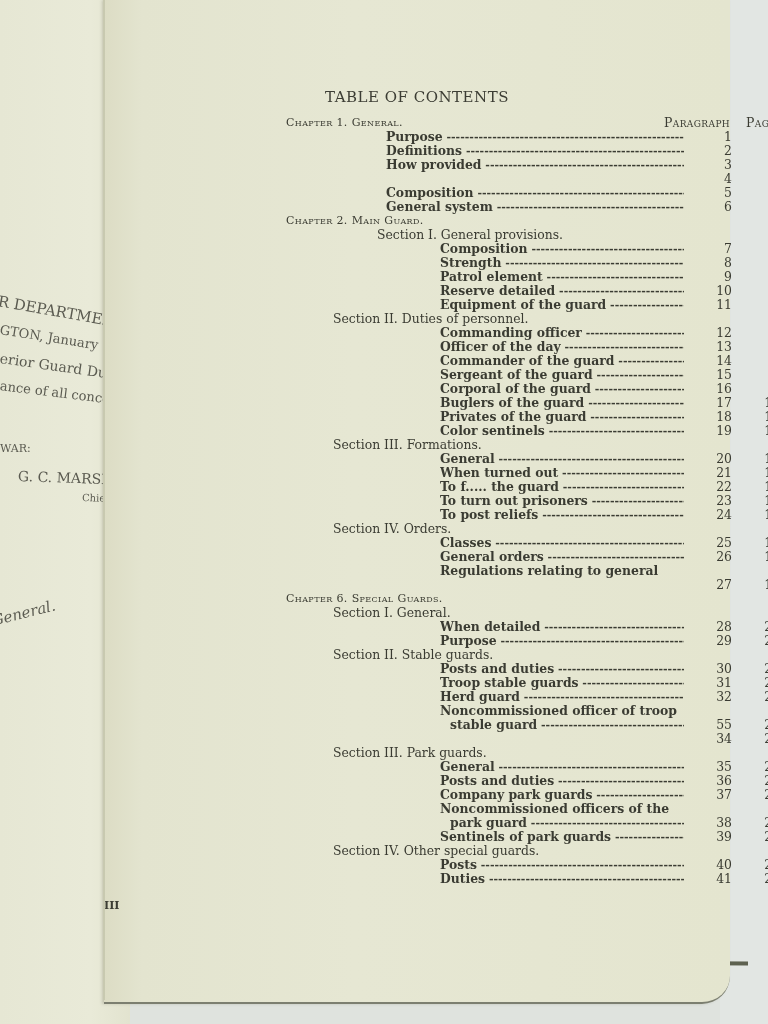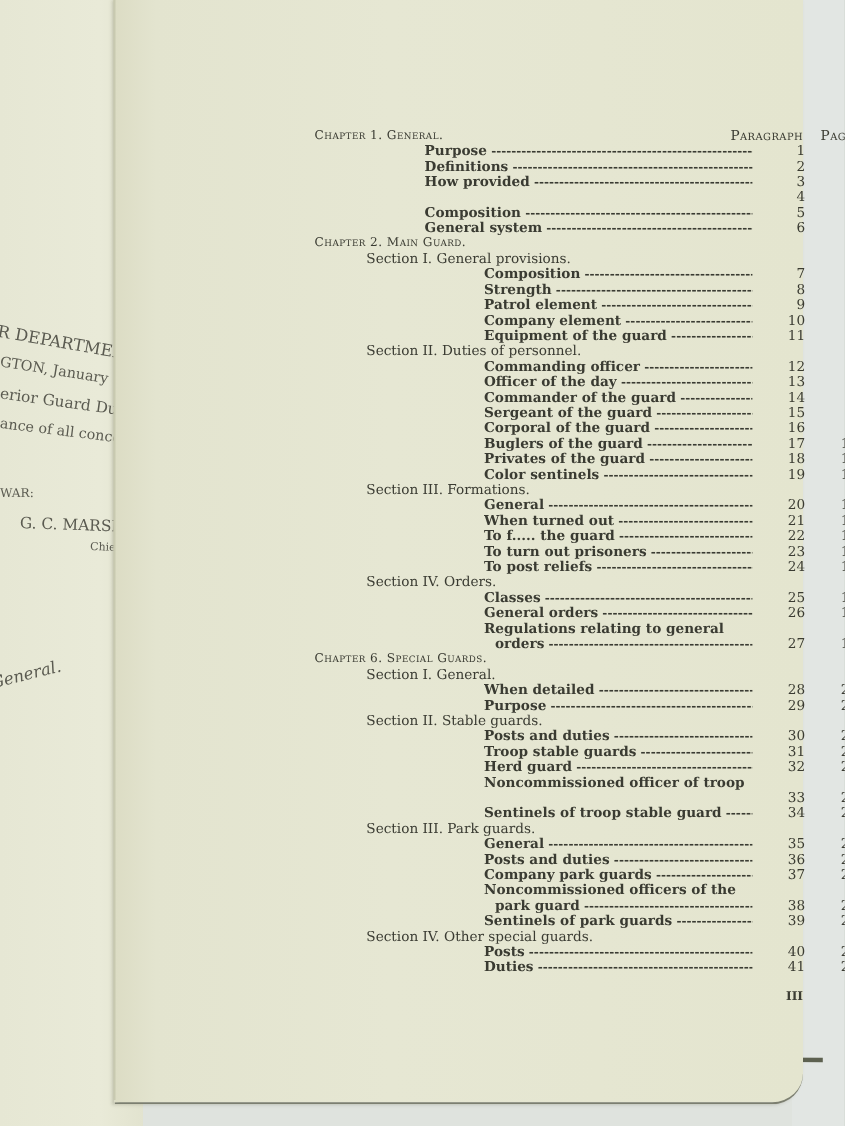--- a/index.html
+++ b/index.html
@@ -37,84 +37,85 @@
   .entry .label, .sec-entry .label { display:inline-block; width:298px; overflow:hidden;font-weight:bold; }
   .entry .label { width:298px; }
   .sec-entry .label { width:244px; }
   .label::after { content:" ------------------------------------------------------------------"; letter-spacing:0px; font-size:11px; }
   .label.nodots::after { content:""; }
   .para { position:absolute; left:420px; width:26px; text-align:right; top:0; }
   .page { position:absolute; left:470px; width:24px; text-align:right; top:0; }
   .hdr-para { position:absolute; left:378px; top:0; font-size:12.4px; }
   .hdr-page { position:absolute; left:460px; top:0; font-size:12.4px; }
   .cont { padding-left:12px; }
-  .folio { position:absolute; left:0; width:100%; top:899px; text-align:right; font-size:11px; font-weight:bold; color:#3c3d34; }
+  .folio { position:absolute; left:0; width:100%; top:899px; text-align:left; font-size:11px; font-weight:bold; color:#3c3d34; }
 </style>
 </head>
 <body>
 
 <div class="bg-right"></div>
 <div class="left-page" id="left-page">
     <div class="left-text" style="left: -2px; top: 292px; font-size: 15px; transform: rotate(10deg); transform-origin: left center;">R DEPARTMENT,</div>
     <div class="left-text" style="left: 0px; top: 322px; font-size: 13px; transform: rotate(9deg); transform-origin: left center;">GTON, January 1, 19</div>
     <div class="left-text" style="left: 0px; top: 350px; font-size: 14px; transform: rotate(8deg); transform-origin: left center;">erior Guard Duty, is</div>
     <div class="left-text" style="left: 0px; top: 378px; font-size: 13px; transform: rotate(7deg); transform-origin: left center;">ance of all concerned</div>
     <div class="left-text" style="left: 0px; top: 442px; font-size: 11px; transform: rotate(0deg); transform-origin: left center;">WAR:</div>
     <div class="left-text" style="left: 18px; top: 468px; font-size: 14px; transform: rotate(2deg); transform-origin: left center;">G. C. MARSHALL</div>
     <div class="left-text" style="left: 82px; top: 492px; font-size: 10px; transform: rotate(2deg); transform-origin: left center;">Chief of Staff</div>
     <div class="left-text" style="left: -8px; top: 612px; font-size: 15px; transform: rotate(-14deg); transform-origin: left center; font-style: italic;">General.</div>
   </div>
 <div class="under-page"></div>
 <div class="right-page">
+  <div class="toc-title">TABLE OF CONTENTS</div>
   <div class="toc" id="toc">
       <div class="row chapter"><span class="label nodots" style="width: auto; overflow: visible;">Chapter 1. General.</span><span class="hdr-para">Paragraph</span><span class="hdr-page">Page</span></div>
       <div class="row entry"><span class="label">Purpose</span><span class="para">1</span><span class="page">1</span></div>
       <div class="row entry"><span class="label">Definitions</span><span class="para">2</span><span class="page">1</span></div>
       <div class="row entry"><span class="label">How provided</span><span class="para">3</span><span class="page">1</span></div>
       <div class="row entry"><span class="para">4</span><span class="page">1</span></div>
       <div class="row entry"><span class="label">Composition</span><span class="para">5</span><span class="page">2</span></div>
       <div class="row entry"><span class="label">General system</span><span class="para">6</span><span class="page">2</span></div>
       <div class="row chapter"><span class="label nodots" style="width: auto; overflow: visible;">Chapter 2. Main Guard.</span></div>
-      <div class="row section"><span class="label nodots" style="width: auto; overflow: visible;">Section  I. General provisions.</span></div>
+      <div class="row section"><span class="label nodots" style="width: auto; overflow: visible; margin-left: 44px;">Section  I. General provisions.</span></div>
       <div class="row sec-entry"><span class="label">Composition</span><span class="para">7</span><span class="page">3</span></div>
       <div class="row sec-entry"><span class="label">Strength</span><span class="para">8</span><span class="page">3</span></div>
       <div class="row sec-entry"><span class="label">Patrol element</span><span class="para">9</span><span class="page">3</span></div>
-      <div class="row sec-entry"><span class="label">Company  element</span><span class="para">10</span><span class="page">4</span></div>
+      <div class="row sec-entry"><span class="label">Reserve  detailed</span><span class="para">10</span><span class="page">4</span></div>
       <div class="row sec-entry"><span class="label">Equipment of the guard</span><span class="para">11</span><span class="page">4</span></div>
       <div class="row section"><span class="label nodots" style="width: auto; overflow: visible;">Section  II. Duties of personnel.</span></div>
       <div class="row sec-entry"><span class="label">Commanding officer</span><span class="para">12</span><span class="page">4</span></div>
       <div class="row sec-entry"><span class="label">Officer of the day</span><span class="para">13</span><span class="page">5</span></div>
       <div class="row sec-entry"><span class="label">Commander of the guard</span><span class="para">14</span><span class="page">6</span></div>
       <div class="row sec-entry"><span class="label">Sergeant of the guard</span><span class="para">15</span><span class="page">8</span></div>
       <div class="row sec-entry"><span class="label">Corporal of the guard</span><span class="para">16</span><span class="page">9</span></div>
       <div class="row sec-entry"><span class="label">Buglers of the guard</span><span class="para">17</span><span class="page">11</span></div>
       <div class="row sec-entry"><span class="label">Privates of the guard</span><span class="para">18</span><span class="page">11</span></div>
       <div class="row sec-entry"><span class="label">Color sentinels</span><span class="para">19</span><span class="page">12</span></div>
       <div class="row section"><span class="label nodots" style="width: auto; overflow: visible;">Section III. Formations.</span></div>
       <div class="row sec-entry"><span class="label">General</span><span class="para">20</span><span class="page">12</span></div>
       <div class="row sec-entry"><span class="label">When turned out</span><span class="para">21</span><span class="page">12</span></div>
       <div class="row sec-entry"><span class="label">To f..... the guard</span><span class="para">22</span><span class="page">12</span></div>
       <div class="row sec-entry"><span class="label">To turn out prisoners</span><span class="para">23</span><span class="page">13</span></div>
       <div class="row sec-entry"><span class="label">To post reliefs</span><span class="para">24</span><span class="page">13</span></div>
       <div class="row section"><span class="label nodots" style="width: auto; overflow: visible;">Section IV. Orders.</span></div>
       <div class="row sec-entry"><span class="label">Classes</span><span class="para">25</span><span class="page">14</span></div>
       <div class="row sec-entry"><span class="label">General orders</span><span class="para">26</span><span class="page">14</span></div>
       <div class="row sec-entry"><span class="label nodots" style="width: auto; overflow: visible;">Regulations  relating  to  general</span></div>
-      <div class="row sec-entry"><span class="label cont" style="padding-left: 10px; width: 234px;">orders</span><span class="para">27</span><span class="page">15</span></div>
+      <div class="row sec-entry"><span class="para">27</span><span class="page">15</span></div>
       <div class="row chapter"><span class="label nodots" style="width: auto; overflow: visible;">Chapter 6. Special Guards.</span></div>
       <div class="row section"><span class="label nodots" style="width: auto; overflow: visible;">Section  I. General.</span></div>
       <div class="row sec-entry"><span class="label">When detailed</span><span class="para">28</span><span class="page">20</span></div>
       <div class="row sec-entry"><span class="label">Purpose</span><span class="para">29</span><span class="page">20</span></div>
       <div class="row section"><span class="label nodots" style="width: auto; overflow: visible;">Section II. Stable guards.</span></div>
       <div class="row sec-entry"><span class="label">Posts and duties</span><span class="para">30</span><span class="page">20</span></div>
       <div class="row sec-entry"><span class="label">Troop stable guards</span><span class="para">31</span><span class="page">21</span></div>
       <div class="row sec-entry"><span class="label">Herd guard</span><span class="para">32</span><span class="page">21</span></div>
       <div class="row sec-entry"><span class="label nodots" style="width: auto; overflow: visible; text-align: right;">Noncommissioned officer of troop</span></div>
-      <div class="row sec-entry"><span class="para">33</span><span class="page">21</span></div>
-      <div class="row sec-entry"><span class="label">Sentinels of troop stable guard</span><span class="para">34</span><span class="page">22</span></div>
+      <div class="row sec-entry"><span class="label cont" style="padding-left: 10px; width: 234px;">stable guard</span><span class="para">55</span><span class="page">21</span></div>
+      <div class="row sec-entry"><span class="para">34</span><span class="page">22</span></div>
       <div class="row section"><span class="label nodots" style="width: auto; overflow: visible;">Section III. Park guards.</span></div>
       <div class="row sec-entry"><span class="label">General</span><span class="para">35</span><span class="page">23</span></div>
       <div class="row sec-entry"><span class="label">Posts and duties</span><span class="para">36</span><span class="page">23</span></div>
       <div class="row sec-entry"><span class="label">Company park guards</span><span class="para">37</span><span class="page">24</span></div>
       <div class="row sec-entry"><span class="label nodots" style="width: auto; overflow: visible;">Noncommissioned  officers  of  the</span></div>
       <div class="row sec-entry"><span class="label cont" style="padding-left: 10px; width: 234px;">park  guard</span><span class="para">38</span><span class="page">24</span></div>
       <div class="row sec-entry"><span class="label">Sentinels of park guards</span><span class="para">39</span><span class="page">24</span></div>
       <div class="row section"><span class="label nodots" style="width: auto; overflow: visible;">Section IV. Other special guards.</span></div>
       <div class="row sec-entry"><span class="label">Posts</span><span class="para">40</span><span class="page">25</span></div>
       <div class="row sec-entry"><span class="label">Duties</span><span class="para">41</span><span class="page">25</span></div>

